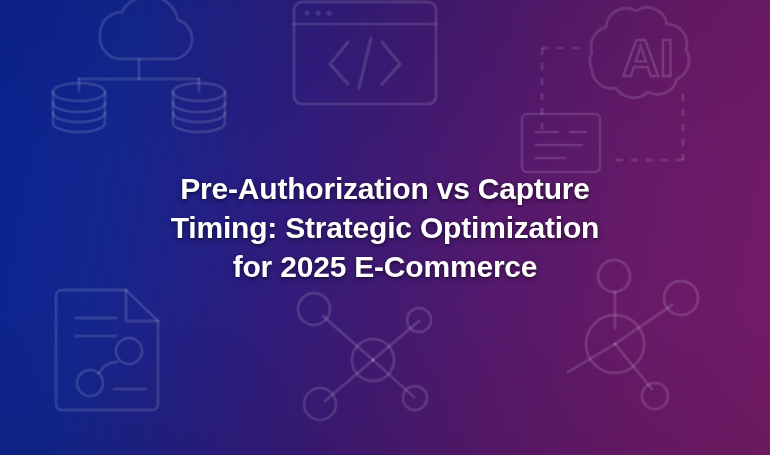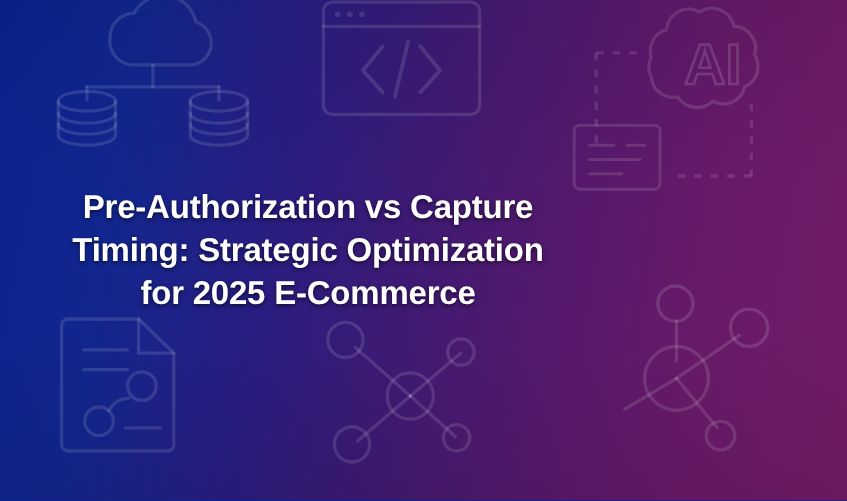--- a/index.html
+++ b/index.html
@@ -93,20 +93,21 @@
 
   
   .title-wrap {
     position: absolute;
     left: 0;
     right: 0;
     top: 0;
     height: 455px;
     display: flex;
     align-items: center;
+    justify-content: center;
   }
 
   .hero-title {
     width: 560px;
     text-align: center;
     color: #ffffff;
     font-size: 30px;
     line-height: 39px;
     font-weight: bold;
     letter-spacing: -0.2px;

